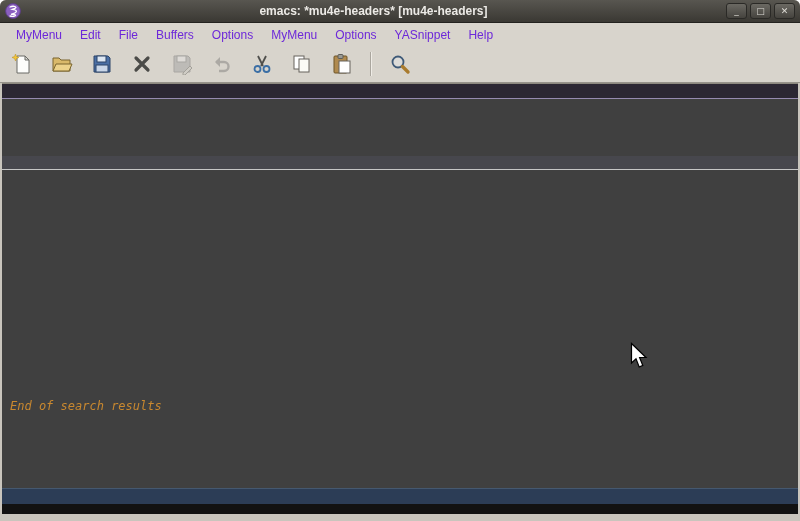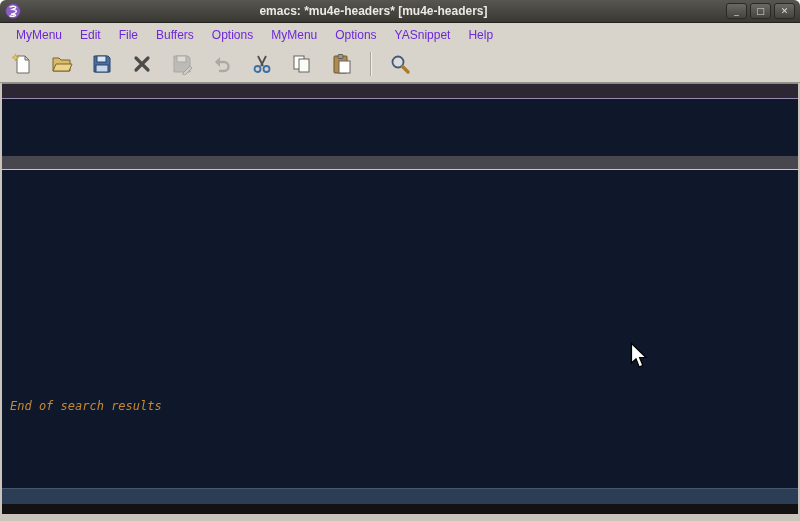--- a/index.html
+++ b/index.html
@@ -43,21 +43,21 @@
   .toolbar {
     height:37px; flex:0 0 37px; background:#d8d4cc;
     border-bottom:1px solid #97938b;
     display:flex; align-items:center; padding-left:8px; gap:12px;
   }
   .tbtn { width:28px; height:28px; display:flex; align-items:center; justify-content:center; border-radius:3px; }
   .tbtn.disabled { opacity:.4; filter:grayscale(.9); }
   .tsep { width:0; height:24px; border-left:1px solid #aaa69e; border-right:1px solid #efece6; margin:0 2px; }
   
   .buffer {
-    flex:1 1 auto; margin:0 2px; background:#0f172a;
+    flex:1 1 auto; margin:0 2px; background:#404040;
     border-top:1px solid #8d897f;
     overflow:hidden;
     font:12px "DejaVu Sans Mono", monospace;
   }
   .header-line {
     height:15px; line-height:15px; padding-left:8px;
     background:#2c2733; color:#b45fd6; font-weight:bold;
     border-bottom:1px solid #968ab0; white-space:pre; overflow:hidden;
   }
   .row {

